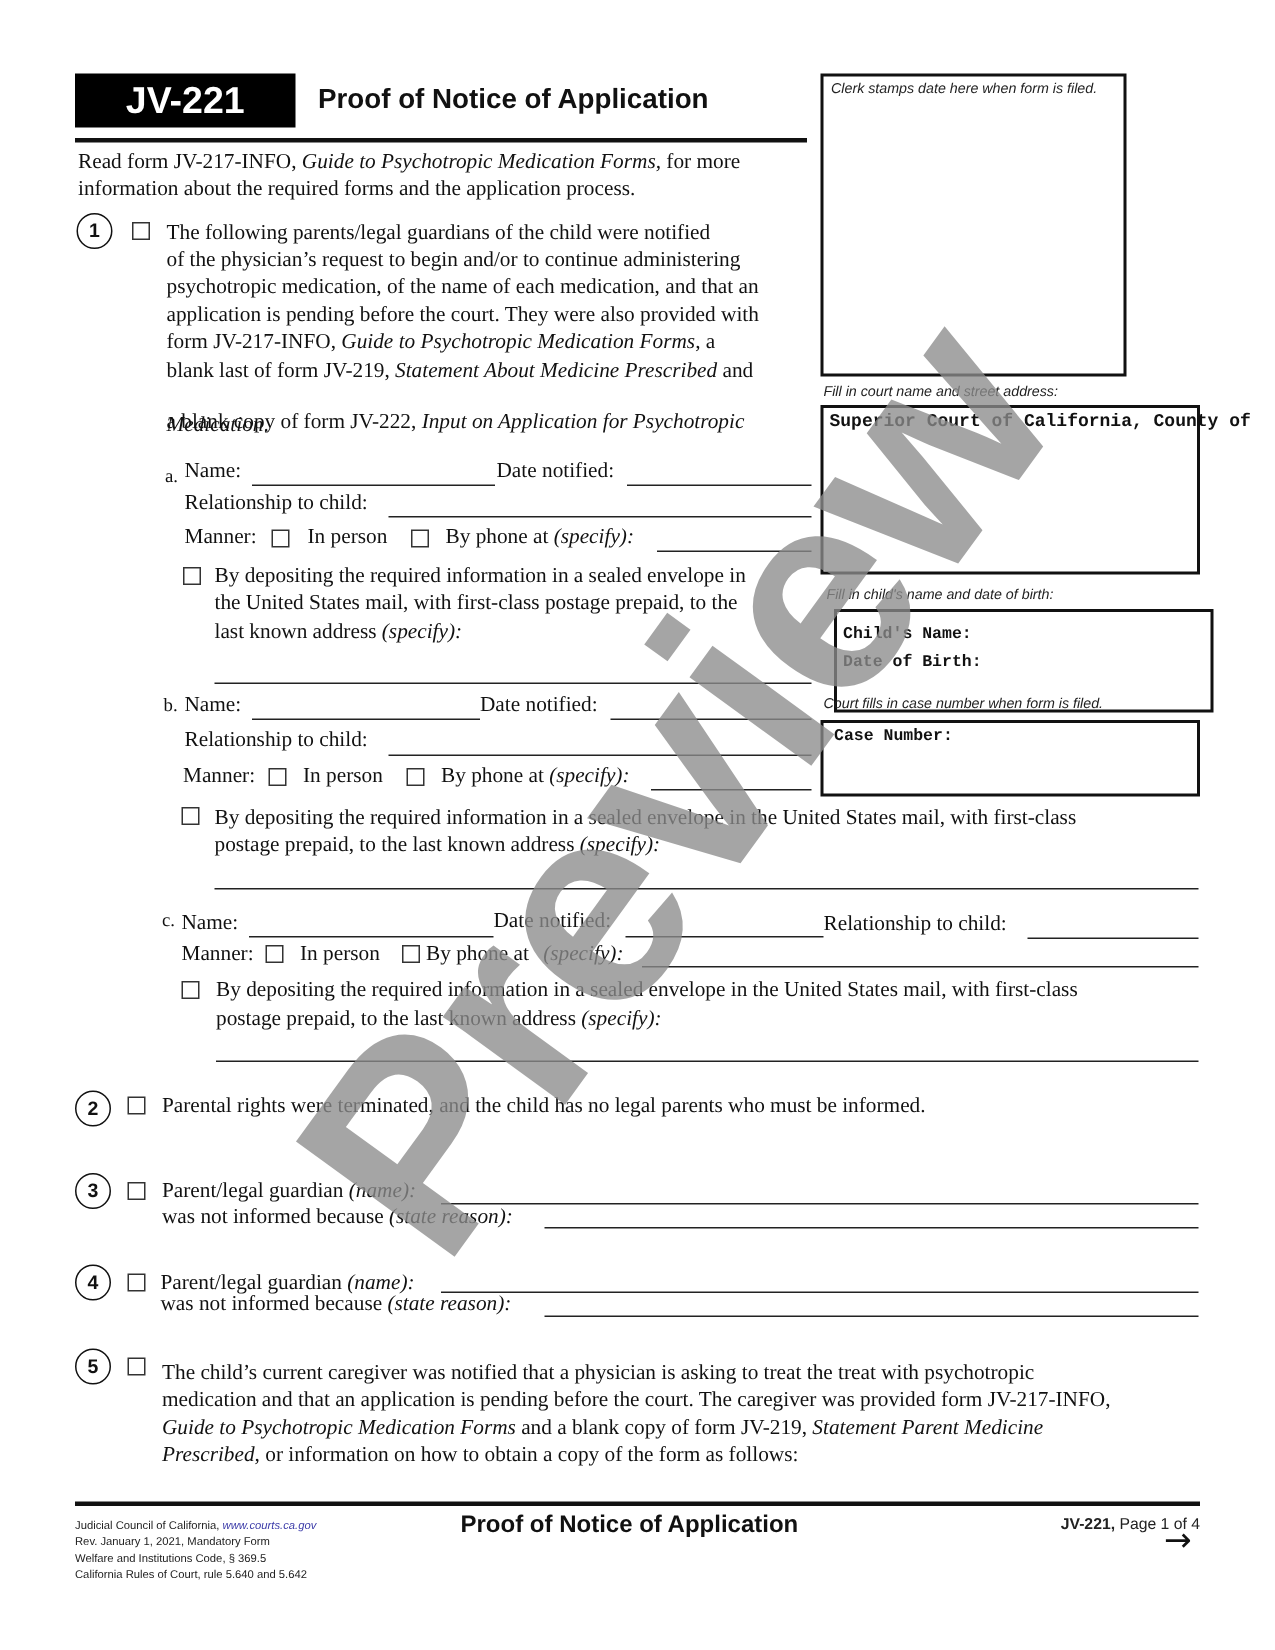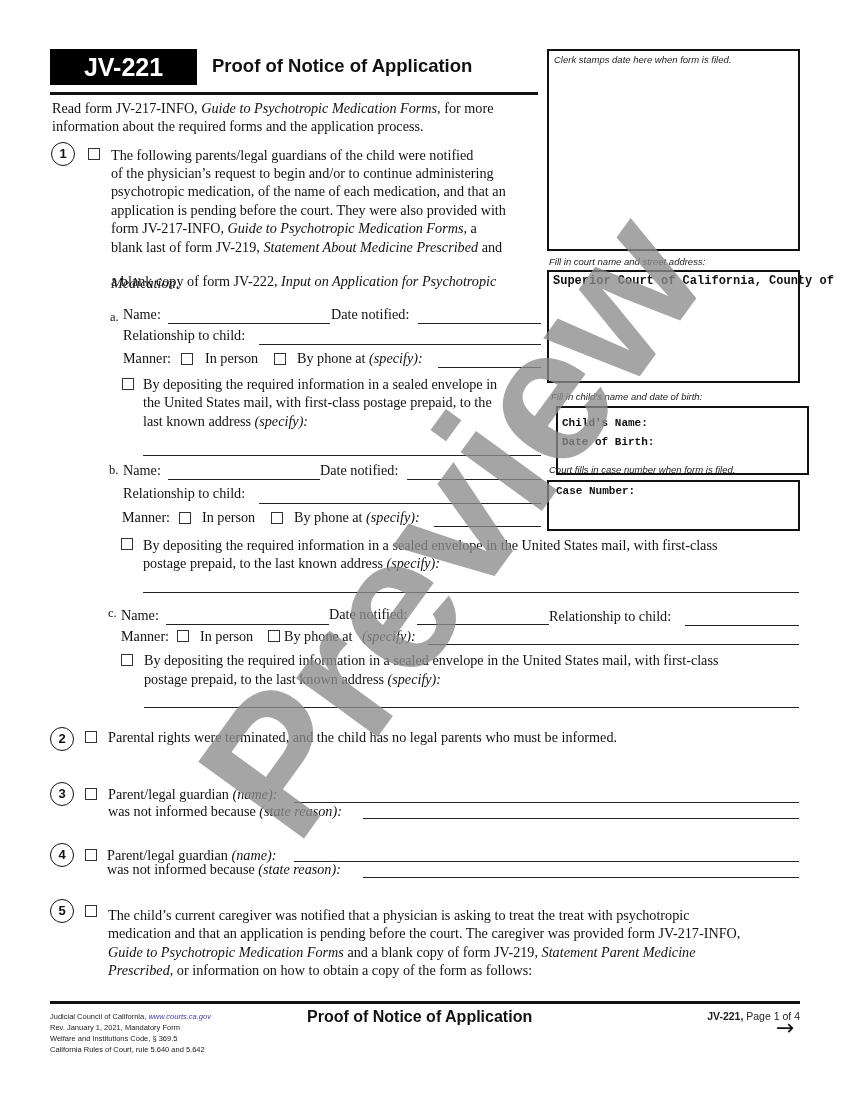--- a/index.html
+++ b/index.html
@@ -42,21 +42,21 @@
 <body>
 
 <div class="abs" id="form-id-box">JV-221</div>
 <div class="abs" id="form-title">Proof of Notice of Application</div>
 <div class="abs" id="header-rule"></div>
 <div class="abs txt" style="left:52px; top:99px;">
   <span>Read form JV-217-INFO, </span><span class="it">Guide to Psychotropic Medication Forms,</span><span> for  more</span>
 </div>
 <div class="abs txt" style="left:52px; top:117px;">information about the required forms and the application process.</div>
 
-<div class="abs rbox" style="left:547px; top:49px; width:253px; height:202px;">
+<div class="abs rbox" style="left:547px; top:49px; width:204px; height:202px;">
   <div class="rlabel" style="position:absolute; left:5px; top:3px;">Clerk stamps date here when form is filed.</div>
 </div>
 <div class="abs rlabel" style="left:549px; top:256px;">Fill in court name and street address:</div>
 <div class="abs rbox" style="left:547px; top:270px; width:253px; height:113px;">
   <div class="rbold" style="position:absolute; left:4px; top:2px; font-size:12px;">Superior Court of California, County of</div>
 </div>
 <div class="abs rlabel" style="left:551px; top:391px;">Fill in child's name and date of birth:</div>
 <div class="abs rbox" style="left:544px; top:406px; width:253px; height:69px;margin-left:12px;">
   <div class="rbold" style="position:absolute; left:4px; top:9px;">Child's Name:</div>
   <div class="rbold" style="position:absolute; left:4px; top:28px;">Date of Birth:</div>

